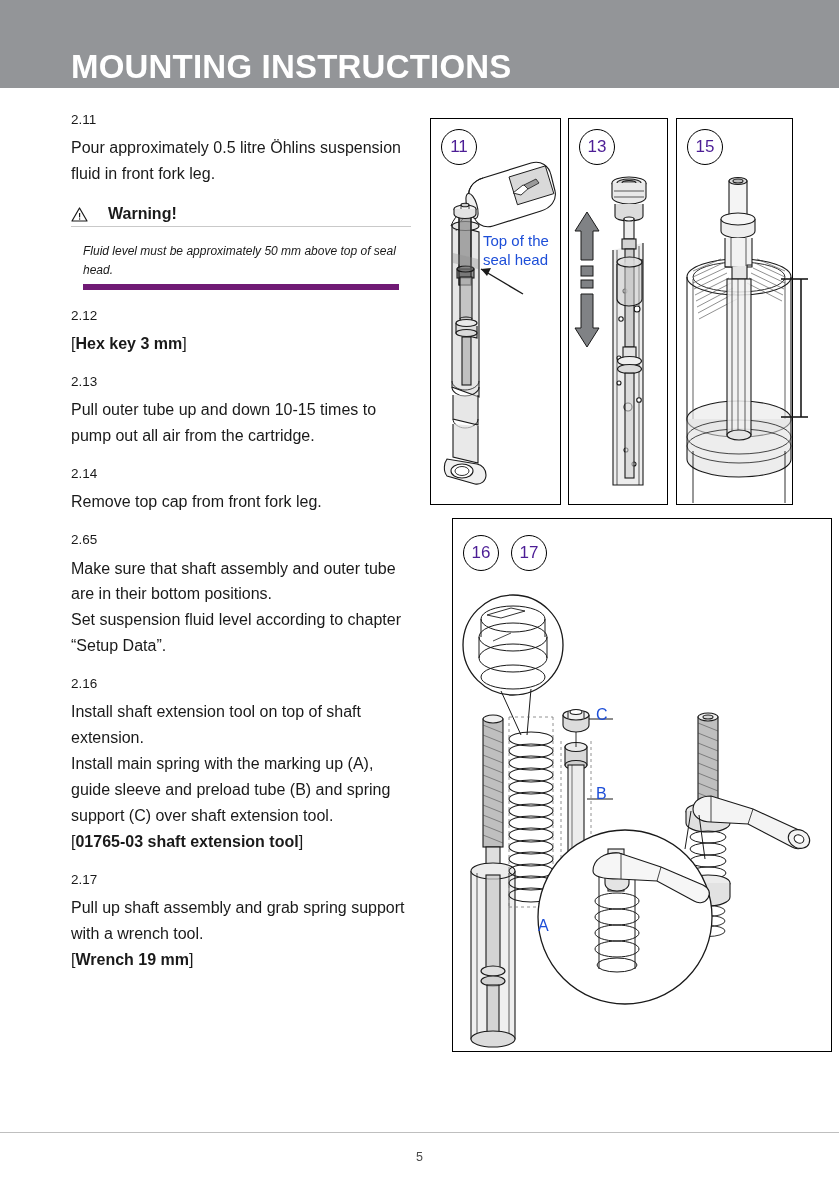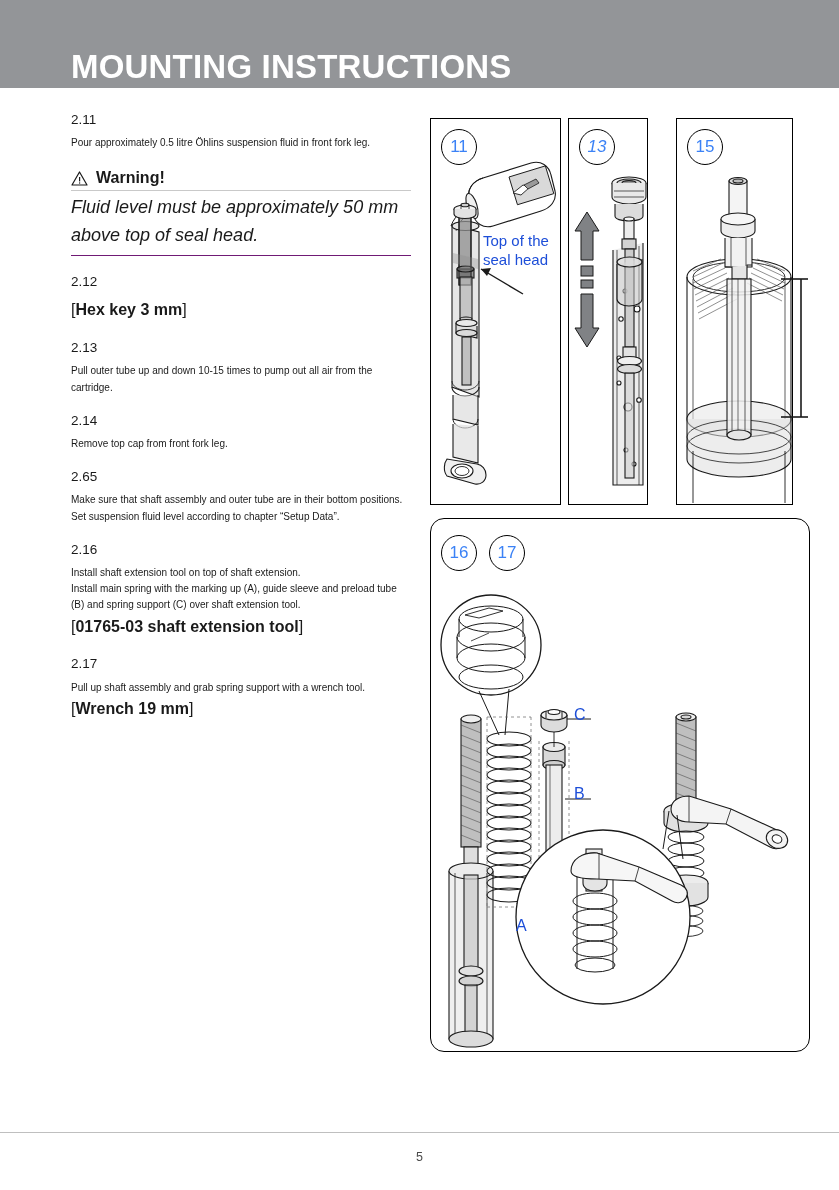--- a/index.html
+++ b/index.html
@@ -39,80 +39,80 @@
     width: 340px;
   }
   .step { margin-bottom: 17px; }
   .step-num {
     font-size: 13.5px;
     font-weight: normal;
     margin: 0 0 7px 0;
     line-height: 1.2;
   }
   .step-body {
-    font-size: 10px;
+    font-size: 16px;
     line-height: 1.62;
     margin: 0;
   }
   .step-tool {
     font-size: 16px;
     line-height: 1.62;
     margin: 0;
   }
   .step-tool b { font-weight: bold; }
 
   
   .warning-block {
     margin: 16px 0 18px 0;
     border-top: 0;
   }
   .warning-head {
     display: flex;
     align-items: center;
-    gap: 8px;
+    gap: 20px;
     padding-bottom: 2px;
     border-bottom: 1px solid #c9c9c9;
   }
   .warn-tri { display: block; }
   .warning-label {
     font-size: 16px;
     font-weight: bold;
     line-height: 1.25;
   }
   .warning-text {
-    font-size: 18px;
+    font-size: 12px;
     font-style: italic;
     line-height: 1.55;
     padding: 3px 0 5px 0;
-    border-bottom: 1px solid #701a75;
-    margin: 0;
+    border-bottom: 6px solid #701a75;
+    margin: 12px;
   }
 
   
   .panel {
     position: absolute;
     border: 1.5px solid #000;
     background: #fff;
   }
   #panel-11 { left: 430px; top: 118px; width: 131px; height: 387px; }
-  #panel-13 { left: 568px; top: 118px; width: 80px; height: 387px; font-style: italic; }
+  #panel-13 { left: 568px; top: 118px; width: 100px; height: 387px; }
   #panel-15 { left: 676px; top: 118px; width: 117px; height: 387px; }
-  #panel-1617 { left: 430px; top: 518px; width: 380px; height: 534px; border-radius: 14px; }
+  #panel-1617 { left: 452px; top: 518px; width: 380px; height: 534px; }
 
   .badge {
     position: absolute;
     width: 36px; height: 36px;
     border: 1.5px solid #000;
     border-radius: 50%;
     display: flex;
     align-items: center;
     justify-content: center;
     font-size: 17px;
     background: #fff;
-    color: #3b82f6;
+    color: #4c1d95;
   }
 
   .fig-svg { position: absolute; left: 0; top: 0; }
 
   .callout-text {
     position: absolute;
     font-size: 15px;
     line-height: 1.2;
     color: #1d4ed8;
     white-space: nowrap;

